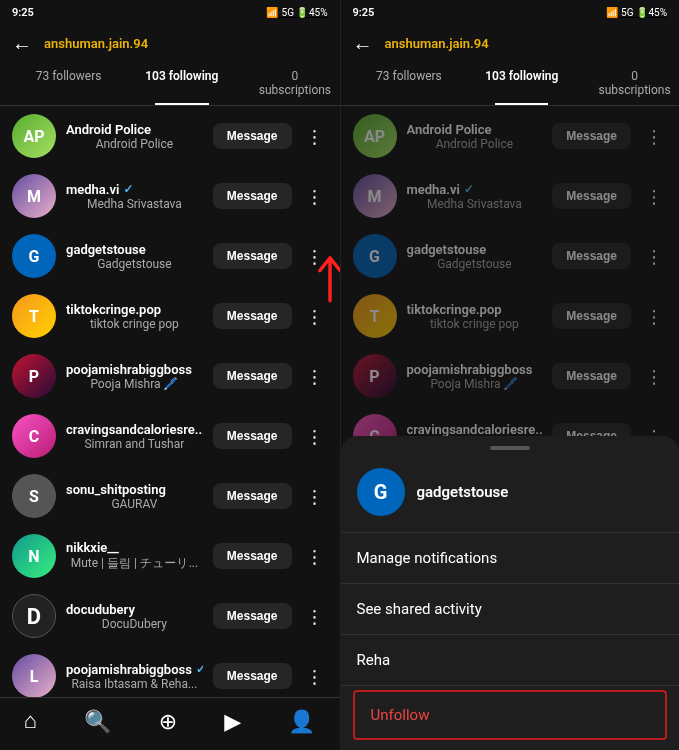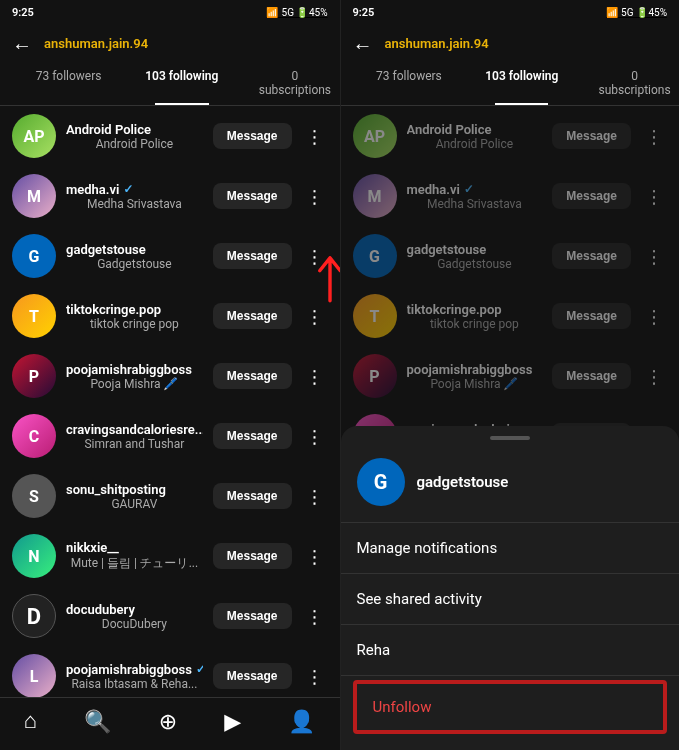--- a/index.html
+++ b/index.html
@@ -249,23 +249,23 @@
       margin: 0 0;
     }
     .sheet-option {
       padding: 16px 16px;
       color: #fff;
       font-size: 15px;
       cursor: pointer;
     }
     .sheet-option.unfollow {
       color: #e44;
-      border: 4px solid #b91c1c;
+      border: 2px solid #b91c1c;
       border-radius: 4px;
-      margin: 4px 12px 16px;
+      margin: 4px 12px 10px;
       padding: 14px 16px;
     }
 
     
     .av-green { background: linear-gradient(135deg, #56ab2f, #a8e063); }
     .av-purple { background: linear-gradient(135deg, #654ea3, #eaafc8); }
     .av-blue { background: #0066bb; }
     .av-orange { background: linear-gradient(135deg, #f7971e, #ffd200); }
     .av-red { background: linear-gradient(135deg, #c31432, #240b36); }
     .av-pink { background: linear-gradient(135deg, #f953c6, #b91d73); }

